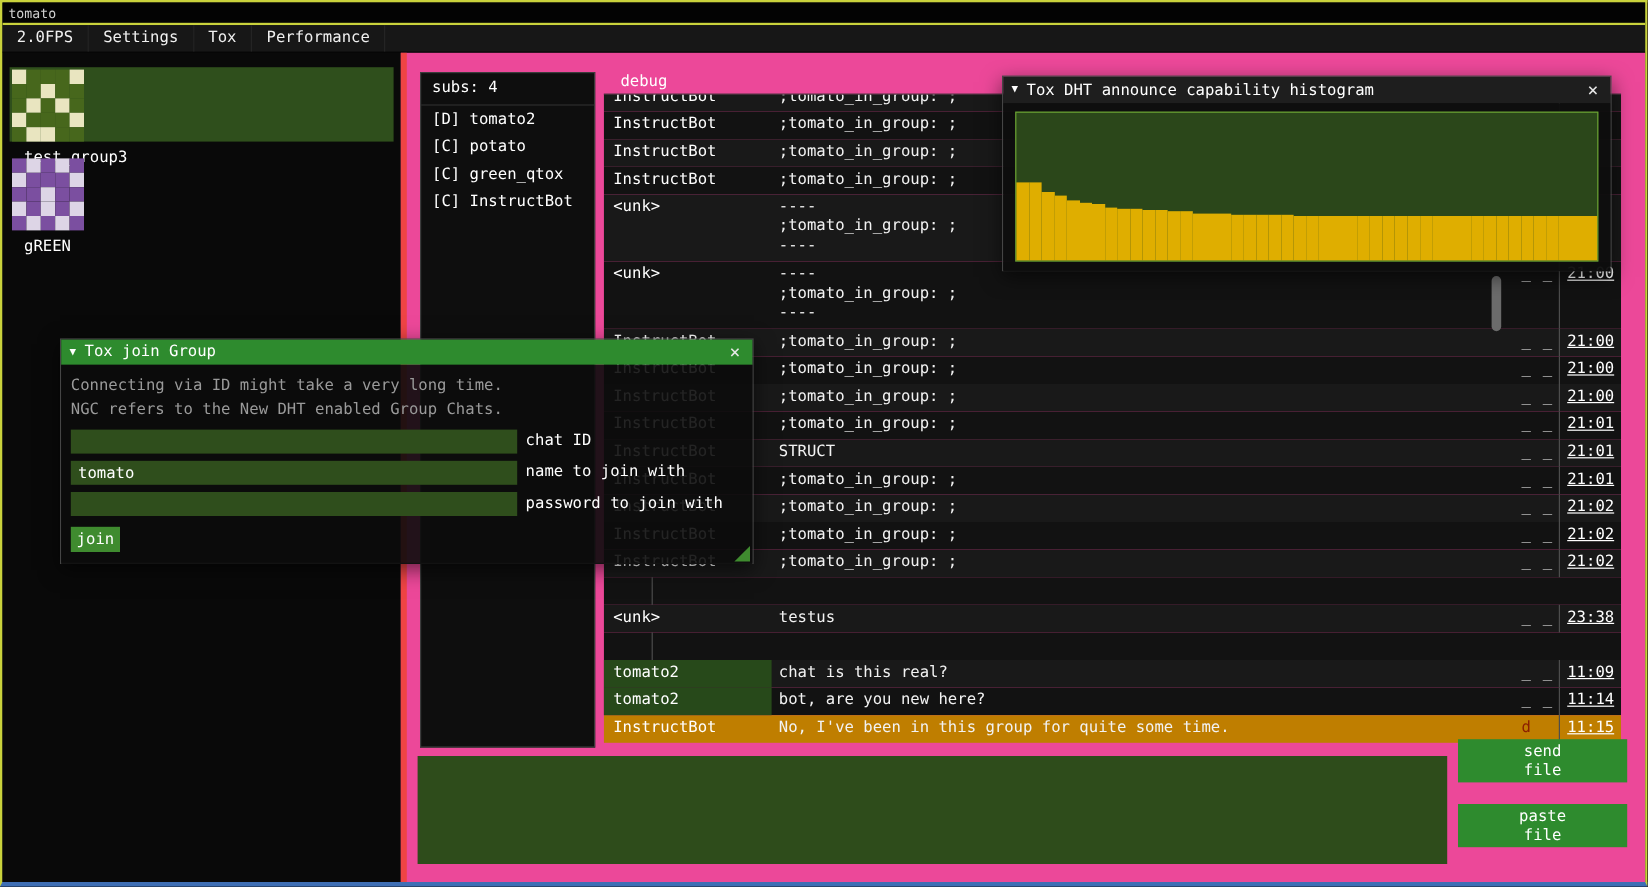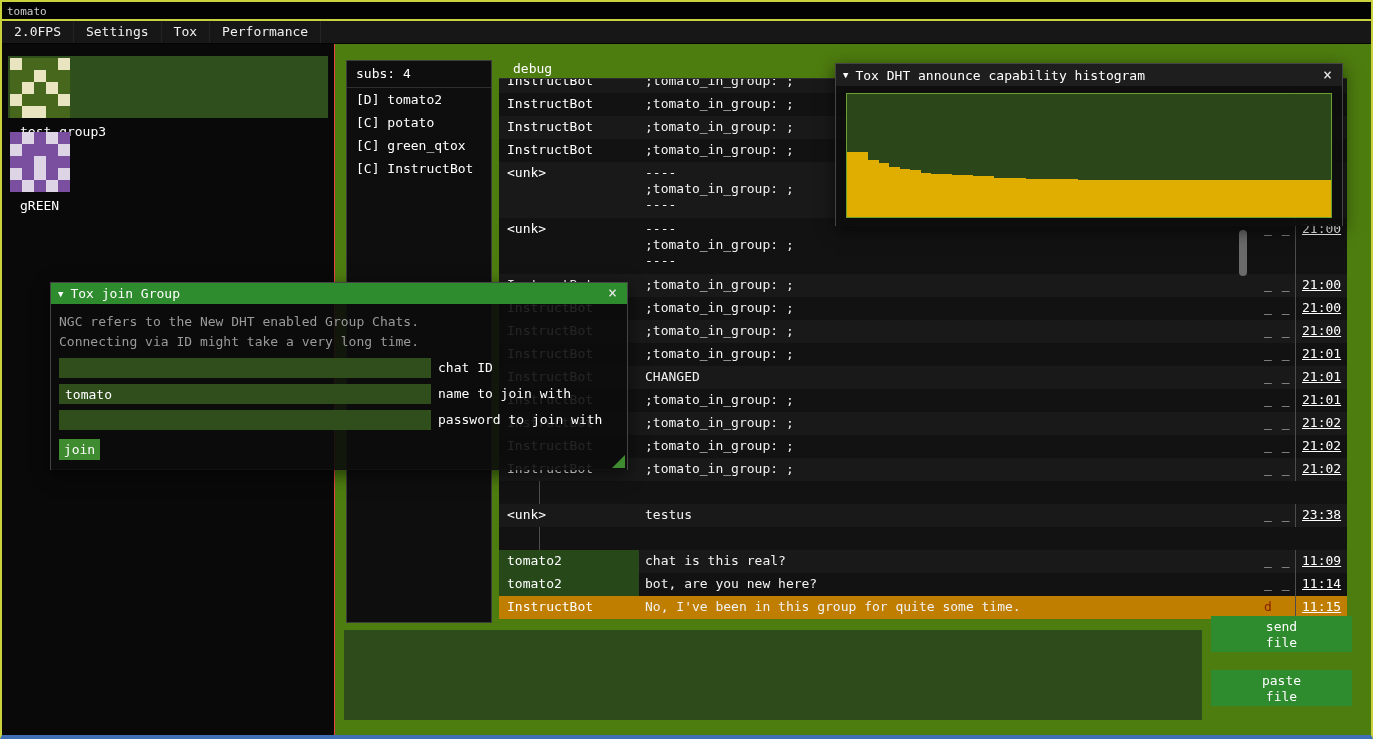--- a/index.html
+++ b/index.html
@@ -15,21 +15,21 @@
   .menubar { position:absolute; left:0; top:19px; right:0; height:23px; background:#171717;
              display:flex; align-items:stretch; border-bottom:1px solid #050505; }
   .mitem { line-height:22px; padding:0 12px; border-right:1px solid #242424; color:#f0f0f0; white-space:nowrap; }
 
   .sidebar { position:absolute; left:0; top:42px; bottom:0; width:332px; background:#090909; }
   .group-item { display:flex; margin:12px 6px 6px 6px; padding:2px; height:62px;flex-direction:column; }
   .group-item.selected { background:#2f4f1c; }
   .avatar { display:grid; grid-auto-rows:1fr; width:60px; height:57px; flex:0 0 60px; }
   .group-name { padding:6px 0 0 10px; color:#fff; white-space:nowrap; }
 
-  .right-panel { position:absolute; left:332px; top:42px; right:0; bottom:0; background:#4d7c0f; border-left:1px solid #ef4444; }
+  .right-panel { position:absolute; left:332px; top:42px; right:0; bottom:0; background:#ec4899; border-left:5px solid #ef4444; }
 
   .subs-panel { position:absolute; left:11px; top:16px; width:146px; height:563px;
                 border:1px solid #3c3c3c; background:#0e0e0e; }
   .subs-header { padding:5px 9px 6px; border-bottom:1px solid #2e2e2e; color:#fff; }
   .member { padding:2px 9px; line-height:19px; white-space:nowrap; color:#fff; }
 
   .chat-panel { position:absolute; left:164px; top:16px; width:848px; height:563px; overflow:hidden; }
   .tabstrip { height:19px; border-bottom:1px solid #2d2d2d; }
   .tab { display:inline-block; padding:0 14px; line-height:18px; color:#fff; }
   .chat-table { position:absolute; left:0; top:19px; right:0; bottom:0; overflow:hidden; }
@@ -236,21 +236,21 @@
             <div class="time-cell">21:00</div>
           </div>
           <div class="chat-row">
             <div class="name-cell">InstructBot</div>
             <div class="msg-cell">;tomato_in_group: ;</div>
             <div class="flags-cell">_ _</div>
             <div class="time-cell">21:01</div>
           </div>
           <div class="chat-row">
             <div class="name-cell">InstructBot</div>
-            <div class="msg-cell">CHANGED</div>
+            <div class="msg-cell">STRUCT</div>
             <div class="flags-cell">_ _</div>
             <div class="time-cell">21:01</div>
           </div>
           <div class="chat-row">
             <div class="name-cell">InstructBot</div>
             <div class="msg-cell">;tomato_in_group: ;</div>
             <div class="flags-cell">_ _</div>
             <div class="time-cell">21:01</div>
           </div>
           <div class="chat-row">
@@ -378,22 +378,22 @@
   <div class="float-win" id="join-win">
     <div class="win-title">
       <span class="arrow">▼</span>
       <span>Tox join Group</span>
       <button class="win-close">
         <span>×</span>
       </button>
     </div>
     <div id="join-body">
       <div id="join-info">
+          <div class="info-line">Connecting via ID might take a very long time.</div>
           <div class="info-line">NGC refers to the New DHT enabled Group Chats.</div>
-          <div class="info-line">Connecting via ID might take a very long time.</div>
         </div>
       <div id="join-fields">
           <div class="field-row">
             <input class="join-input" style="">
             <div class="field-label">chat ID</div>
           </div>
           <div class="field-row">
             <input class="join-input" value="tomato" style="">
             <div class="field-label">name to join with</div>
           </div>

